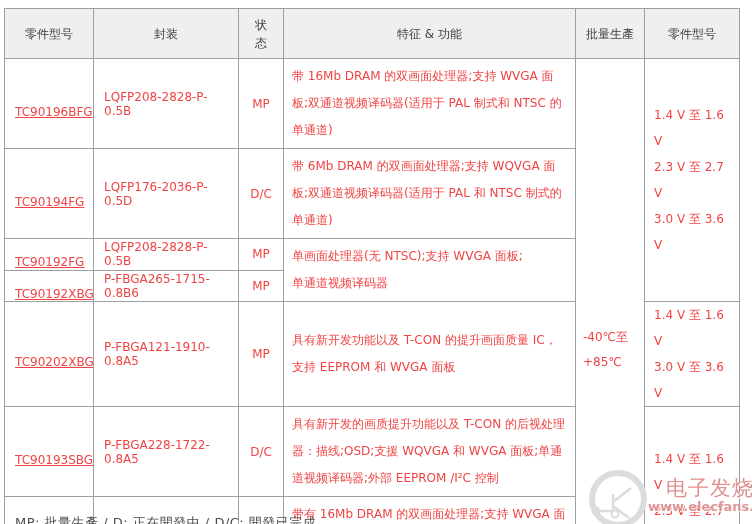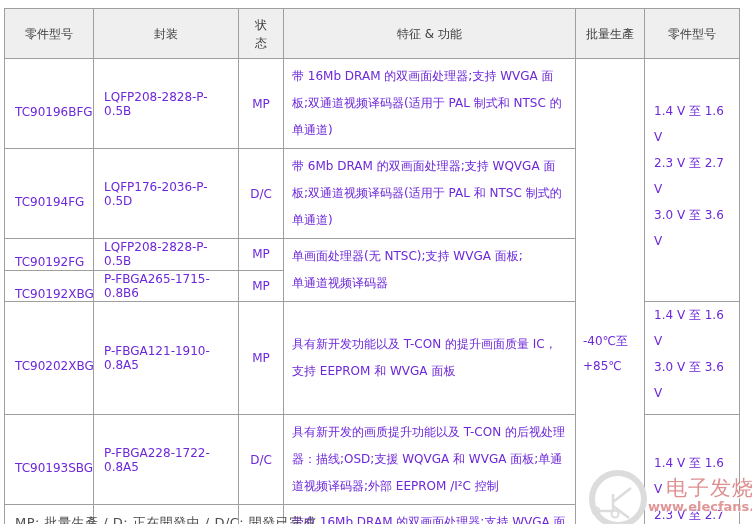--- a/index.html
+++ b/index.html
@@ -7,35 +7,35 @@
     width:752px;height:524px;position:relative;overflow:hidden;background:#ffffff;
     font-family:"DejaVu Sans","Liberation Sans",sans-serif;
   }
   .page{position:absolute;inset:0;}
   table.parts{
     position:absolute;left:4px;top:8px;width:735px;
     border-collapse:collapse;table-layout:fixed;
   }
   th,td{
     border:1px solid #9f9f9f;
-    font-size:12px;color:#6d28d9;
+    font-size:12px;color:#ef4444;
     overflow:hidden;
   }
   th{
     background:#efefef;color:#3d3d3d;font-weight:normal;
     text-align:center;vertical-align:middle;height:47px;line-height:18px;
   }
   th.wrap{white-space:pre-line;}
   td{vertical-align:middle;background:#ffffff;}
-  td.part{padding:16px 4px 0 10px;}
+  td.part{padding:16px 4px 0 10px;text-decoration:underline;}
   td.pkg{padding:0 4px 0 10px;}
   td.status{text-align:center;padding:0 2px;}
   td.features{padding:4px 8px;line-height:27px;white-space:pre-line;}
   td.temp{padding:0 4px 0 7px;line-height:25px;white-space:pre-line;}
-  td.voltage{padding:0 4px 8px 9px;line-height:26px;white-space:pre-line;margin-top:36px;}
+  td.voltage{padding:0 4px 0 9px;line-height:26px;white-space:pre-line;margin-top:36px;}
   tr.r1{height:84px;} tr.r2{height:75px;} tr.r3{height:29px;margin-left:18px;} tr.r4{height:29px;}
   tr.r5{height:57px;} tr.r6{height:70px;} tr.r7{height:98px;}
   .legend{
     position:absolute;left:15px;top:502px;
     font-size:13px;color:#4d4d4d;letter-spacing:0.5px;margin-top:12px;
   }
   .watermark{
     position:absolute;left:586px;top:462px;width:166px;height:62px;
     pointer-events:none;
   }

